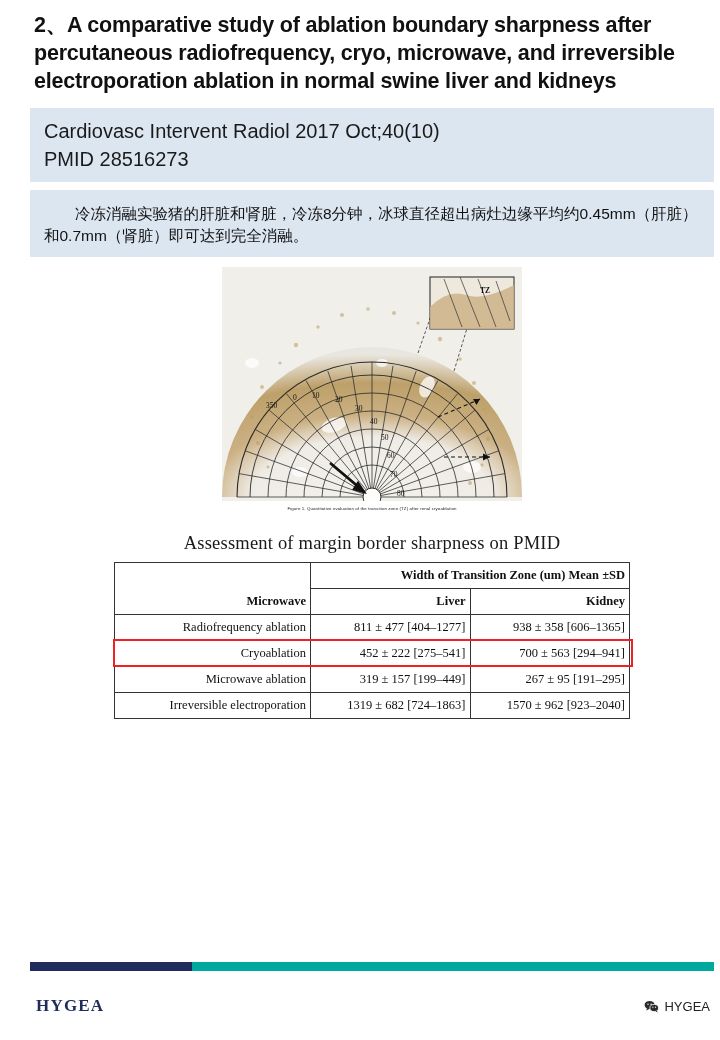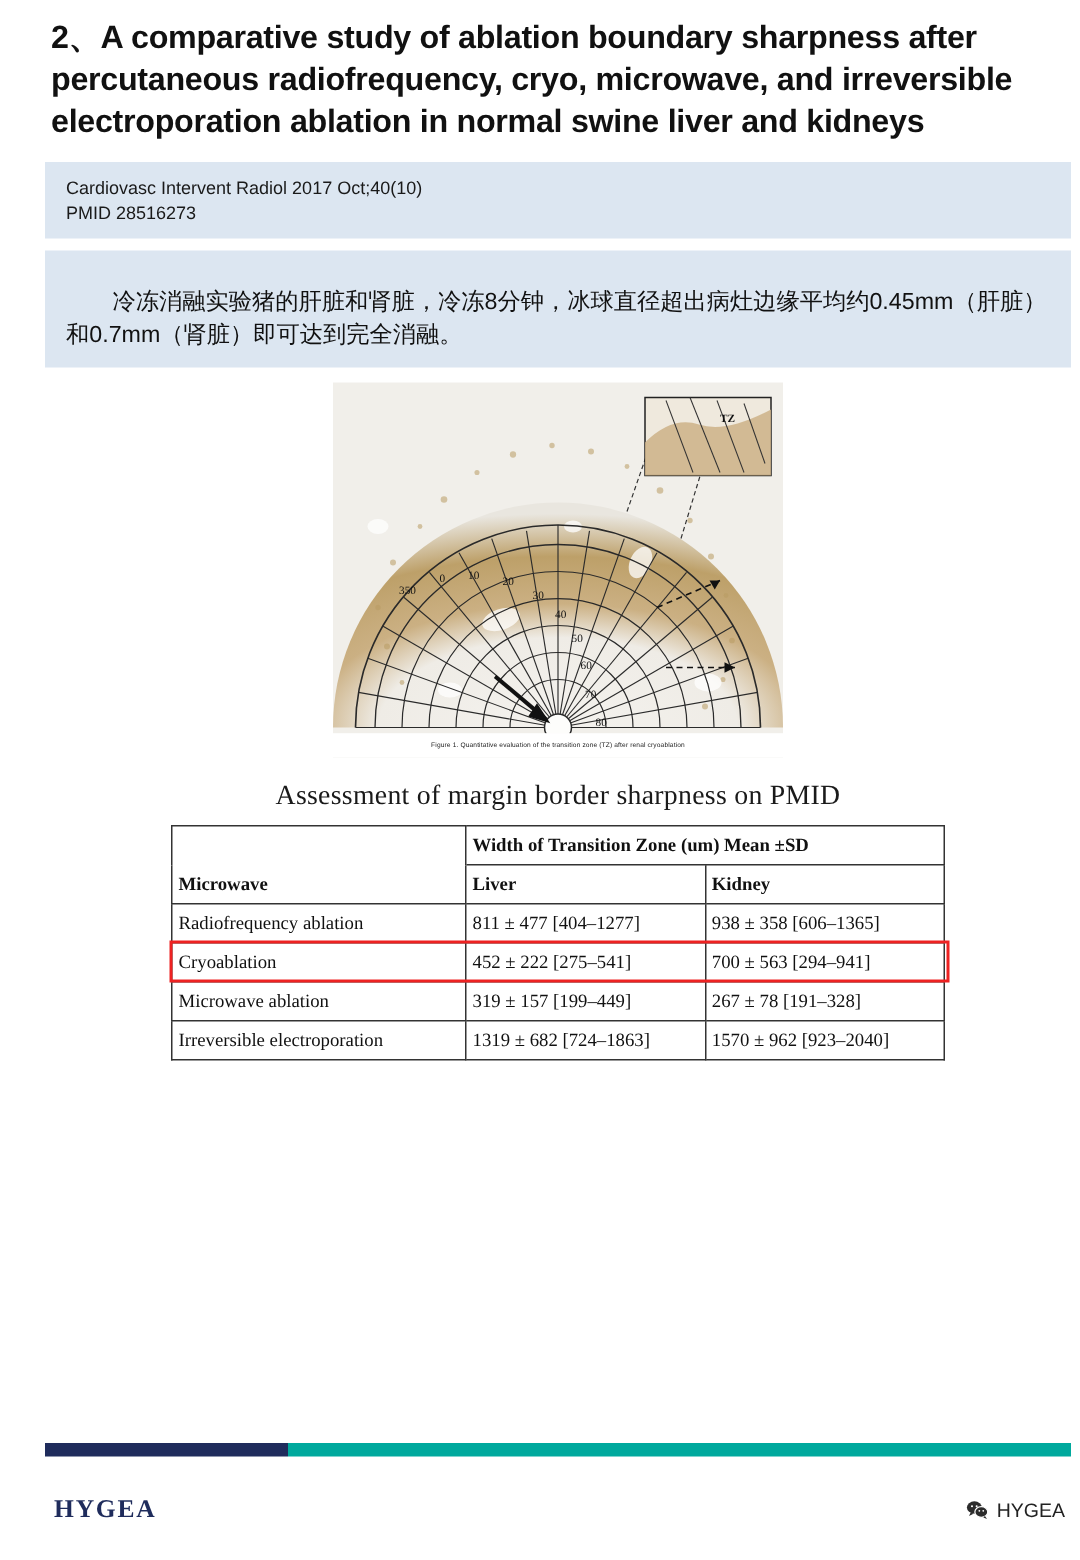--- a/index.html
+++ b/index.html
@@ -23,31 +23,31 @@
     line-height: 1.30;
     letter-spacing: -0.2px;
     color: #111111;
   }
 
   
   .band {
     background: #dce6f1;
     margin: 8px 18px 0 18px;
     padding: 9px 12px 9px 14px;
-    font-size: 12px;
+    font-size: 20px;
     line-height: 1.40;
     color: #1a1a1a;
   }
   .band .line2 { }
 
   
   .summary {
     background: #dce6f1;
     margin: 8px 18px 0 18px;
-    padding: 24px 12px 10px 14px;
+    padding: 13px 12px 10px 14px;
     font-size: 15.5px;
     line-height: 1.42;
     color: #111;
   }
   .summary .indent { text-indent: 2em; display: block; }
 
   
   .fig1-wrap {
     margin-top: 10px;
     display: flex;
@@ -98,21 +98,21 @@
     border-collapse: collapse;
     font-family: "Liberation Serif", serif;
     font-size: 12.5px;
     color: #111;
     background: #fff;
     width: 516px;
   }
   table.tz th, table.tz td {
     border: 1px solid #333;
     padding: 5px 4px;
-    text-align: left;
+    text-align: right;
     vertical-align: middle;
   }
   table.tz th { font-weight: bold; }
   td.tech, th.tech { font-weight: normal; width: 196px; }
   .hl-row td { position: relative; }
   .hl-box {
     position: absolute;
     border: 2.4px solid #ee2222;
     pointer-events: none;
   }
@@ -325,21 +325,21 @@
         <td>938 ± 358 [606–1365]</td>
       </tr>
       <tr class="hl-row">
         <td class="tech">Cryoablation<span class="hl-box" style="left: -2px; top: -2px; width: 520px; height: 28px;"></span></td>
         <td>452 ± 222 [275–541]</td>
         <td>700 ± 563 [294–941]</td>
       </tr>
       <tr>
         <td class="tech">Microwave ablation</td>
         <td>319 ± 157 [199–449]</td>
-        <td>267 ± 78 [191–328]</td>
+        <td>267 ± 95 [191–295]</td>
       </tr>
       <tr>
         <td class="tech">Irreversible electroporation</td>
         <td>1319 ± 682 [724–1863]</td>
         <td>1570 ± 962 [923–2040]</td>
       </tr>
     </tbody>
       </table>
   </div>
 

